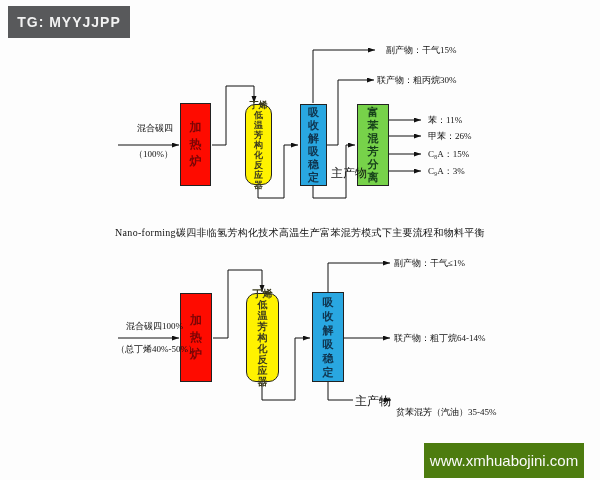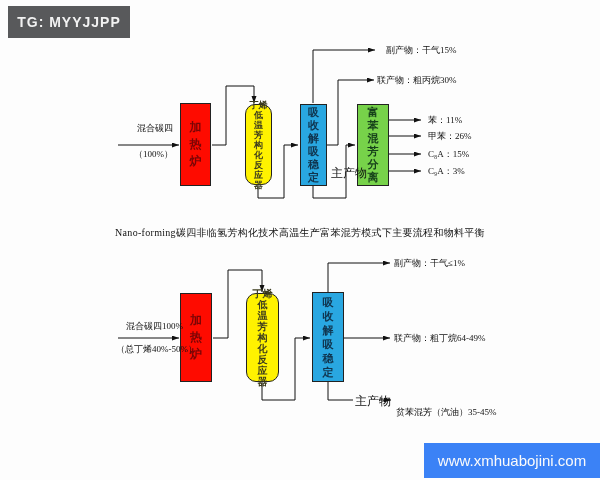--- a/index.html
+++ b/index.html
@@ -13,21 +13,21 @@
   .box-blue{background:#29a7e1;color:#10354f;font-size:11px;line-height:13px;}
   .box-green{background:#77d24a;color:#16401a;font-size:11px;line-height:13px;}
   .lbl{position:absolute;z-index:3;font-size:9px;line-height:11px;white-space:nowrap;color:#111;}
   .lbl-sm{font-size:12px;}
   .caption{position:absolute;left:0;width:600px;text-align:center;font-size:10px;
            letter-spacing:.3px;color:#111;z-index:3;white-space:nowrap;}
   .wm-top{position:absolute;left:8px;top:6px;width:122px;height:32px;background:#58595b;z-index:5;
           display:flex;align-items:center;justify-content:center;
           font-family:"Liberation Sans","DejaVu Sans",sans-serif;font-weight:bold;
           font-size:14px;letter-spacing:1px;color:#f2f2f2;}
-  .wm-bottom{position:absolute;left:424px;top:443px;width:176px;height:35px;background:#3b82f6;z-index:5;
+  .wm-bottom{position:absolute;left:424px;top:443px;width:160px;height:35px;background:#4d7c0f;z-index:5;
           display:flex;align-items:center;justify-content:center;
           font-family:"Liberation Sans","DejaVu Sans",sans-serif;
           font-size:15px;color:#fbfbfb;}
 </style>
 </head>
 <body>
 
 <div class="canvas">
 
   <svg class="lines" width="600" height="480">
@@ -119,18 +119,18 @@
 应
 器</div>
   <div class="box box-blue" style="left:312px;top:292px;width:32px;height:90px;line-height:14px;">吸
 收
 解
 吸
 稳
 定</div>
 
   <div class="lbl" style="left:394px;top:258px;">副产物：干气≤1%</div>
-  <div class="lbl" style="left:394px;top:333px;">联产物：粗丁烷64-49%</div>
+  <div class="lbl" style="left:394px;top:333px;">联产物：粗丁烷64-14%</div>
   <div class="lbl lbl-sm" style="left:355px;top:396px;">主产物</div>
   <div class="lbl" style="left:396px;top:407px;">贫苯混芳（汽油）35-45%</div>
 
 
 </div>
 
 </body></html>

